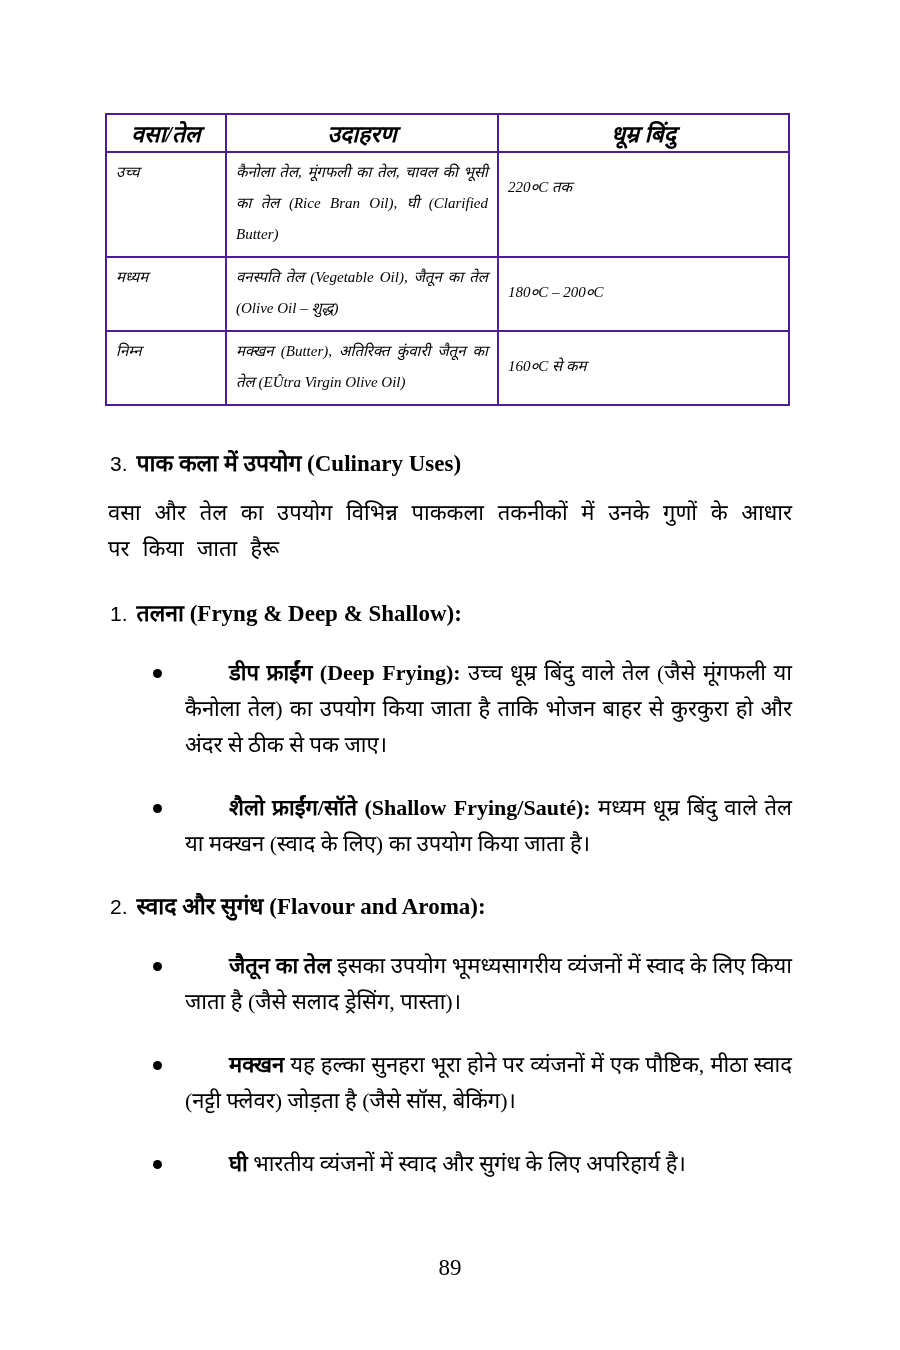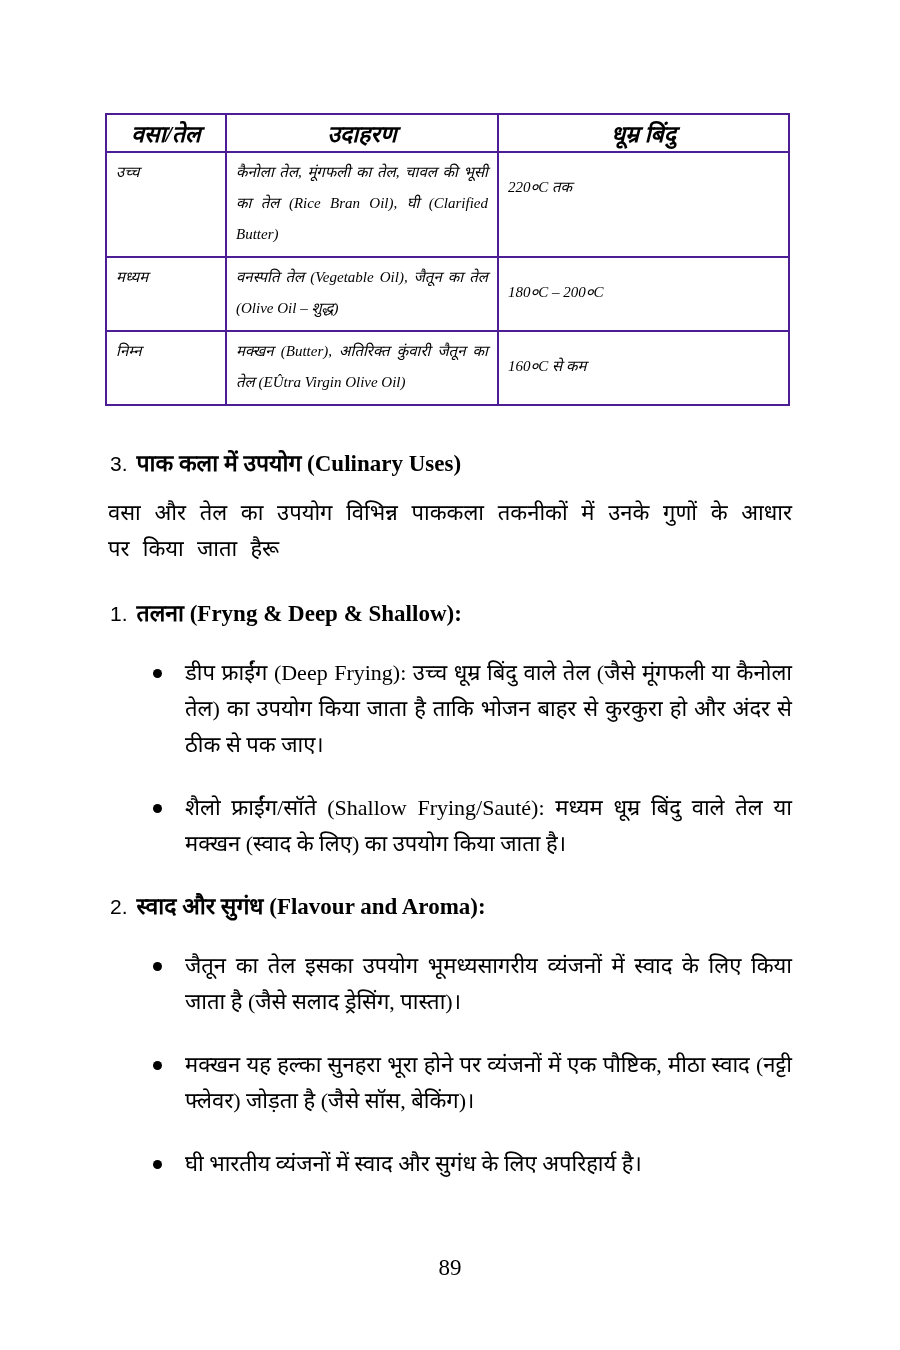--- a/index.html
+++ b/index.html
@@ -57,21 +57,21 @@
   ul.bullets { list-style: none; margin: 0; padding: 0; }
   li.bullet {
     position: relative; margin: 27px 0 0 0;
     padding-left: 77px; width: 684px;
     font-size: 22px; line-height: 36px; text-align: justify;
   }
   li.bullet .dot {
     position: absolute; left: 45px; top: 14px;
     width: 9px; height: 9px; border-radius: 50%; background: #000;
   }
-  li.bullet .lead { font-weight: normal; }
+  li.bullet .lead { font-weight: bold; margin-left: 44px; }
 
   .page-num {
     position: absolute; top: 1255px; left: 0; width: 900px;
     text-align: center; font-size: 23px;
   }
 </style>
 </head>
 <body>
 
 <div class="page">

